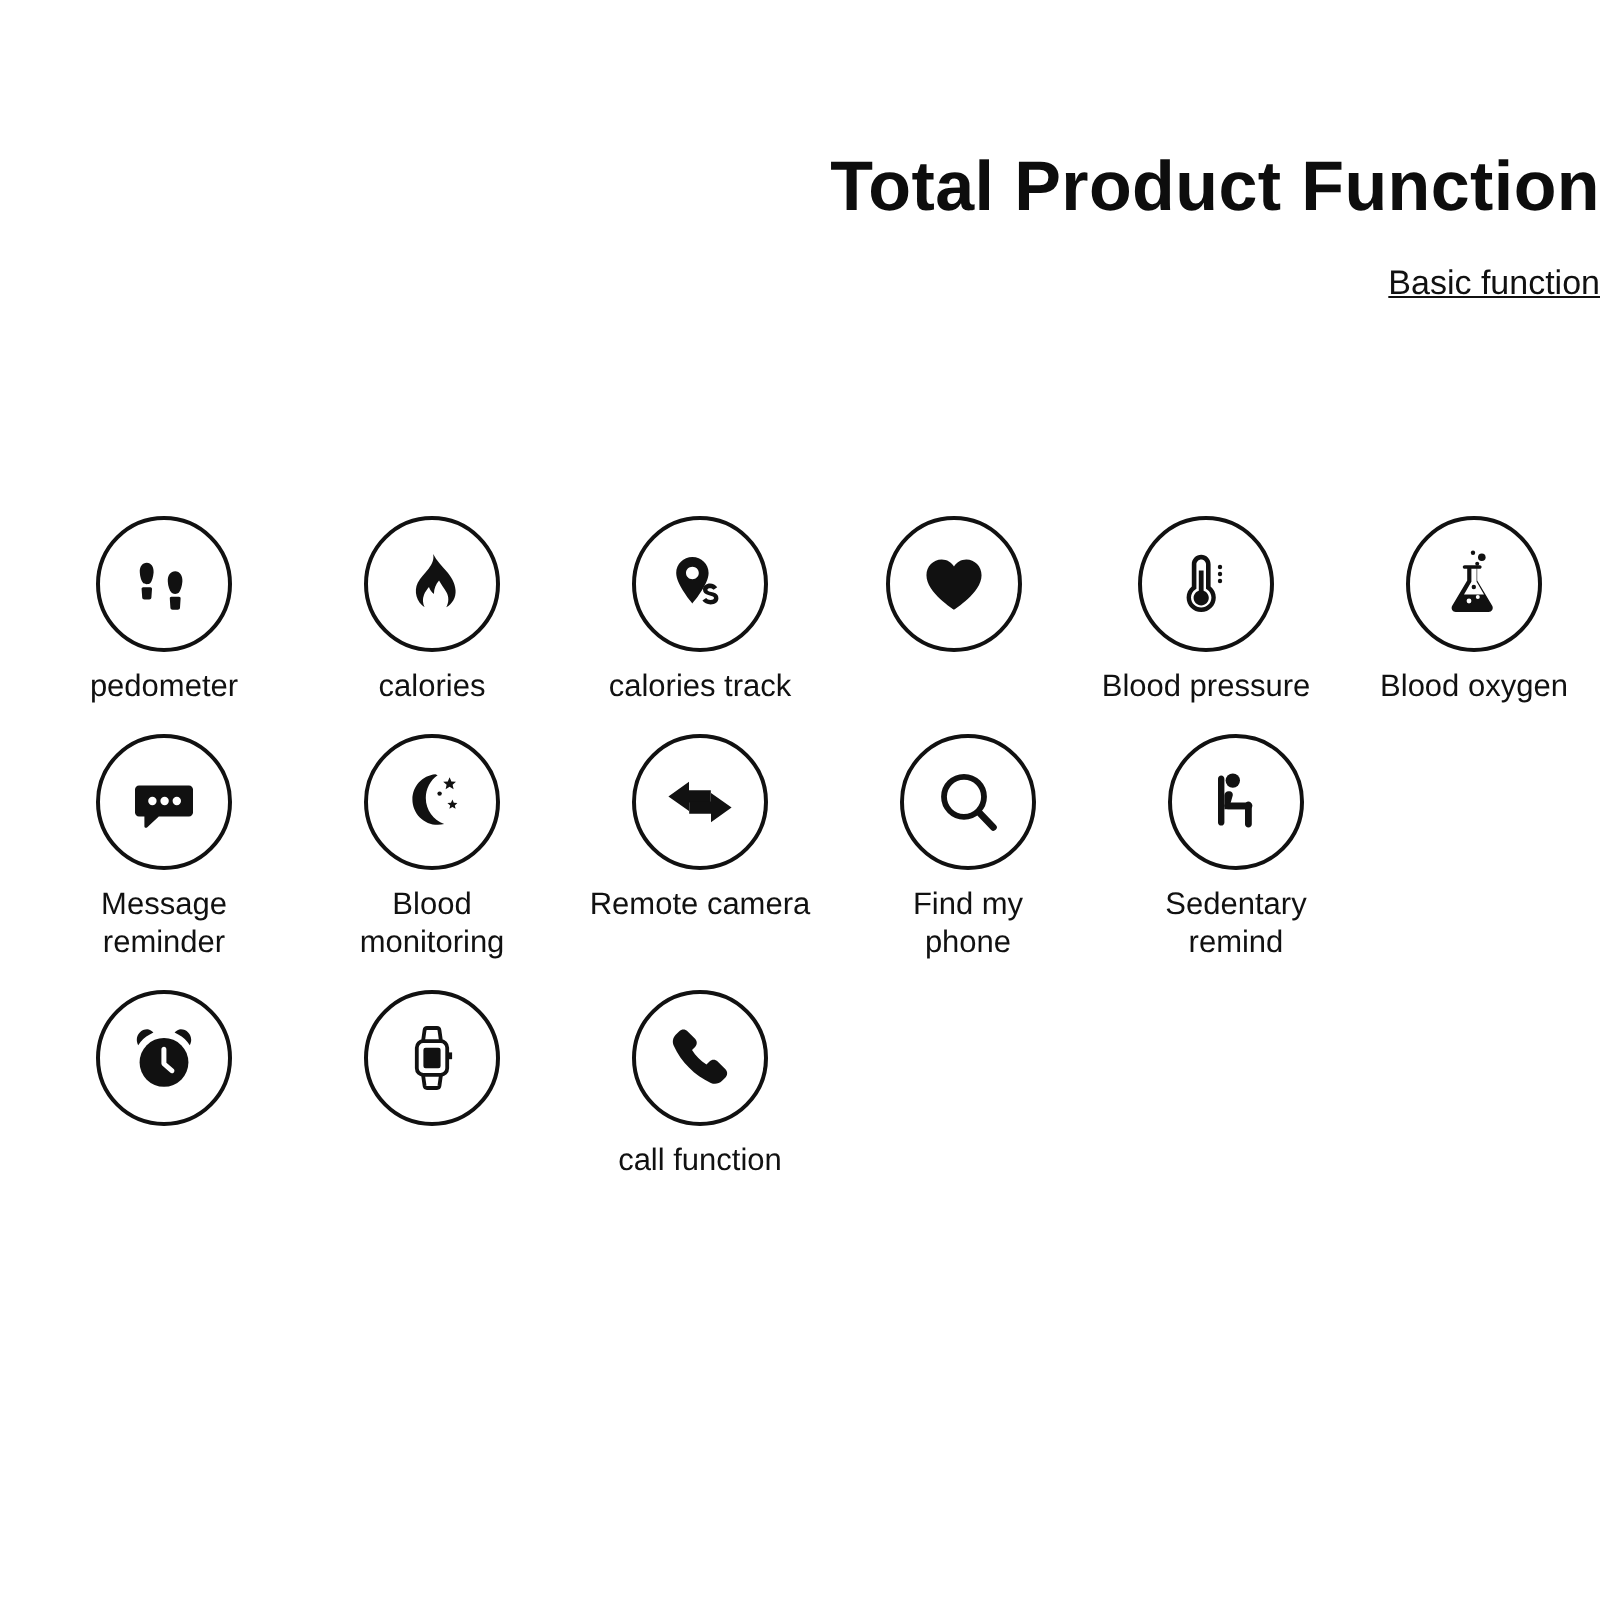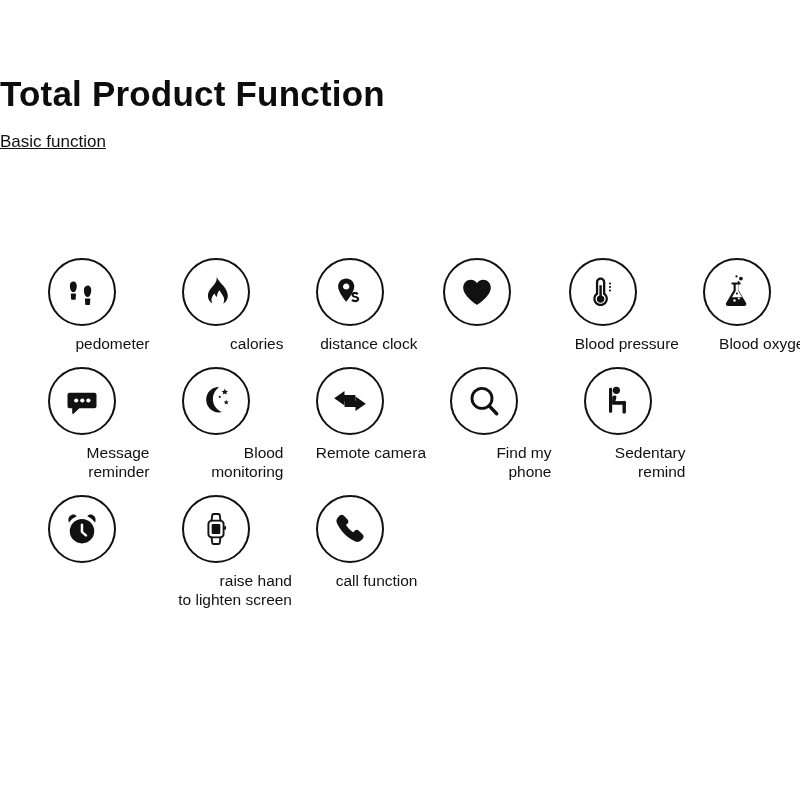--- a/index.html
+++ b/index.html
@@ -23,21 +23,21 @@
     position: relative;
     background: #ffffff;
   }
 
   
   .header {
     position: absolute;
     left: 0;
     top: 0;
     width: 800px;
-    text-align: left;
+    text-align: right;
   }
   .title {
     margin: 0;
     padding-top: 76px;
     font-size: 35px;
     font-weight: 700;
     letter-spacing: 0.2px;
     color: #0d0d0d;
     line-height: 1.05;
   }
@@ -91,21 +91,21 @@
     background: #ffffff;
   }
   .badge svg {
     display: block;
   }
 
   .label {
     margin-top: 8px;
     font-size: 15.5px;
     line-height: 19px;
-    text-align: right;
+    text-align: center;
     color: #111111;
     white-space: pre-line;
     width: 135px;
   }
   .label.wide { width: 152px; }
 </style>
 </head>
 <body>
 
 <div class="page">
@@ -148,21 +148,21 @@
 
       <div class="cell">
         <div class="badge">
           <span>
             <svg width="40" height="40" viewBox="0 0 40 40" aria-hidden="true">
               <path fill="#111111" d="M16.2 6.5c-4.5 0-8.1 3.6-8.1 8 0 5.9 8.1 15.2 8.1 15.2s8.1-9.3 8.1-15.2c0-4.4-3.6-8-8.1-8zm0 11.1c-1.8 0-3.2-1.4-3.2-3.1 0-1.7 1.4-3.1 3.2-3.1s3.2 1.4 3.2 3.1c0 1.7-1.4 3.1-3.2 3.1z"></path>
               <path fill="#111111" d="M25 19.8c-1.9 0-3.5 1.2-3.5 2.9 0 1.4 1 2.3 2.3 2.7l2.3.7c.6.2.9.5.9.9 0 .6-.7 1-1.7 1-1 0-1.8-.4-2.2-1l-1.9 1.3c.8 1.2 2.3 1.9 4.1 1.9 2.2 0 3.9-1.2 3.9-3.1 0-1.5-1-2.4-2.5-2.8l-2.2-.6c-.5-.2-.8-.4-.8-.8 0-.5.5-.8 1.3-.8.8 0 1.4.3 1.8.8l1.8-1.3c-.8-1-2.1-1.8-3.6-1.8z"></path>
             </svg>
           </span>
         </div>
-        <div class="label">distance clock</div>
+        <div class="label">calories track</div>
       </div>
 
       <div class="cell">
         <div class="badge">
           <span>
             <svg width="38" height="38" viewBox="0 0 40 40" aria-hidden="true">
               <path fill="#111111" d="M20 33.5S5.5 24.6 5.5 15.4c0-4.7 3.6-8.3 8-8.3 2.8 0 5.2 1.5 6.5 3.7 1.3-2.2 3.7-3.7 6.5-3.7 4.4 0 8 3.6 8 8.3 0 9.2-14.5 18.1-14.5 18.1z"></path>
             </svg>
           </span>
         </div>
@@ -310,22 +310,20 @@
               <g fill="none" stroke="#111111" stroke-width="1.9" stroke-linejoin="round">
                 <path d="M15.4 12.4l.9-6.4c.1-.6.6-1 1.2-1h5c.6 0 1.1.4 1.2 1l.9 6.4"></path>
                 <path d="M15.4 27.6l.9 6.4c.1.6.6 1 1.2 1h5c.6 0 1.1-.4 1.2-1l.9-6.4"></path>
                 <rect x="12.4" y="11.6" width="15.2" height="16.8" rx="3.3"></rect>
                 <path d="M29.1 17.2v3.4"></path>
               </g>
               <rect x="15.7" y="14.9" width="8.6" height="10.2" rx="1.1" fill="#111111"></rect>
             </svg>
           </span>
         </div>
-        <div class="label wide">raise hand
-to lighten screen</div>
       </div>
 
       <div class="cell">
         <div class="badge">
           <span>
             <svg width="38" height="38" viewBox="0 0 40 40" aria-hidden="true">
               <path fill="#111111" d="M13.4 5.9c-1.2-1.2-3.1-1.2-4.3 0l-1.9 1.9c-1.5 1.5-1.9 3.8-1 5.8 3.9 8.6 10.9 15.6 19.5 19.5 2 .9 4.3.5 5.8-1l1.9-1.9c1.2-1.2 1.2-3.1 0-4.3l-4.1-4.1c-1.2-1.2-3.1-1.2-4.3 0l-1.6 1.6c-3.1-1.9-5.7-4.5-7.6-7.6l1.6-1.6c1.2-1.2 1.2-3.1 0-4.3z"></path>
             </svg>
           </span>
         </div>

